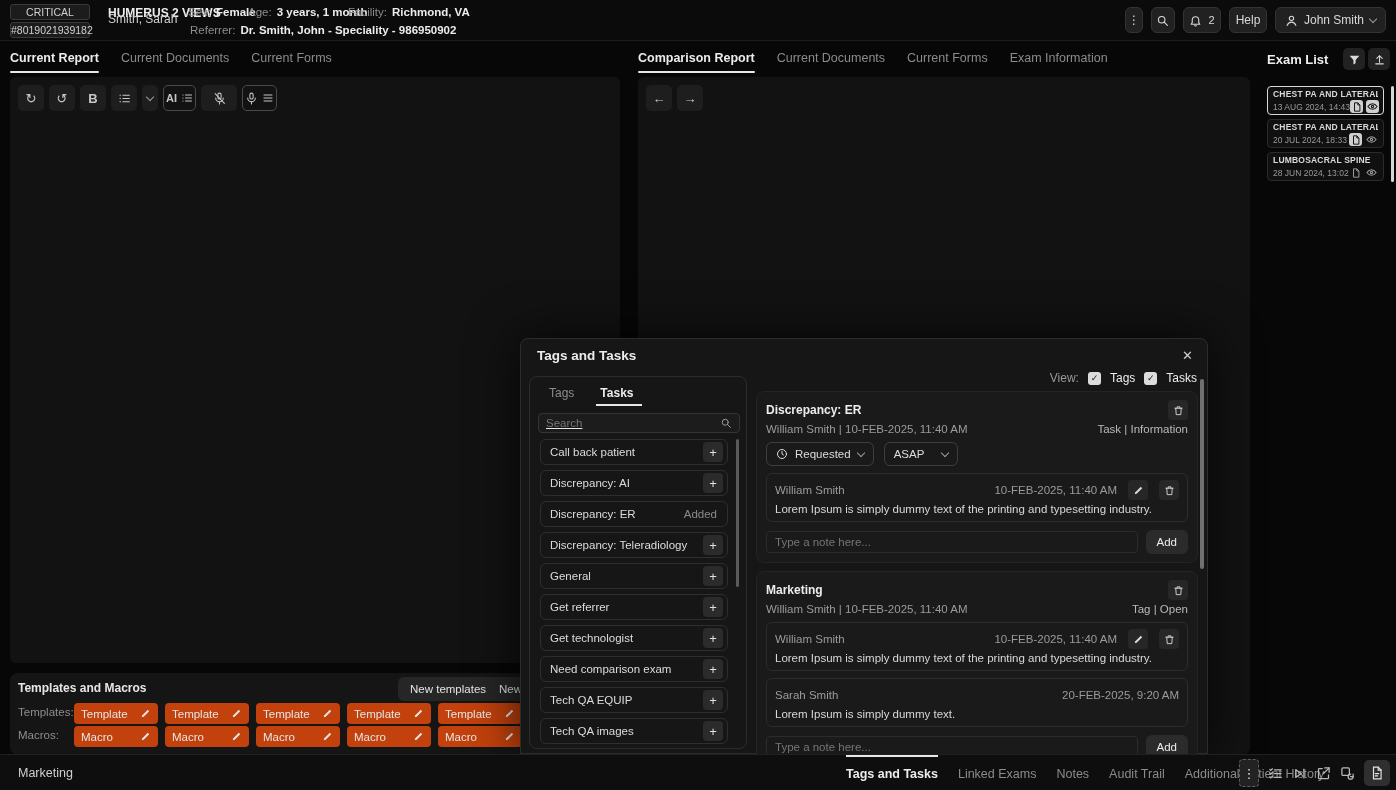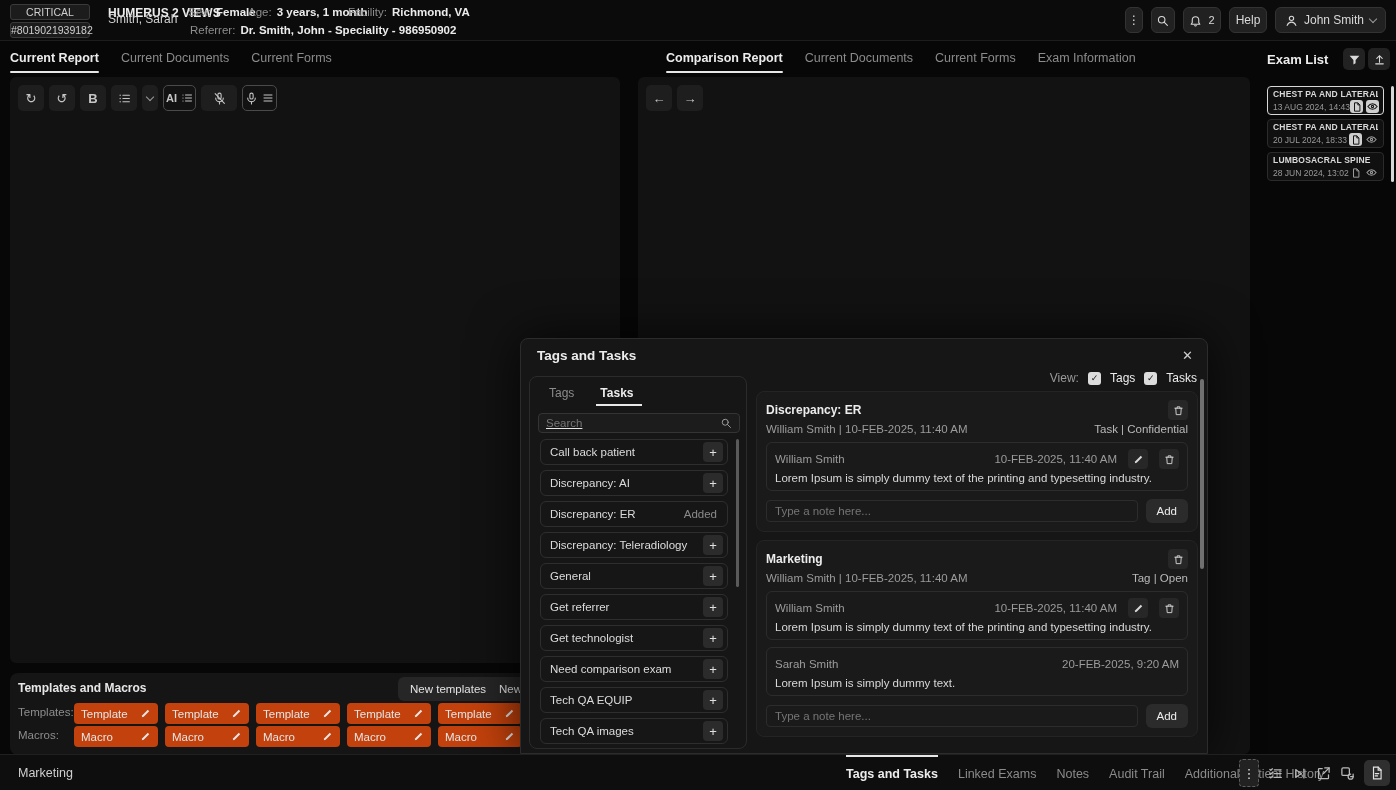--- a/index.html
+++ b/index.html
@@ -255,21 +255,21 @@
           </span>
         <span>
             <svg width="12" height="12" viewBox="0 0 24 24" fill="none" stroke="currentColor" stroke-width="2" stroke-linecap="round">
               <path d="M4 6h16M4 12h16M4 18h16"></path>
             </svg>
           </span>
       </div>
     </div>
   </div>
 
-  <div class="abs ptabs" style="left:666px;top:51px">
+  <div class="abs ptabs" style="left:638px;top:51px">
     <div class="ptab active">Comparison Report</div>
     <div class="ptab">Current Documents</div>
     <div class="ptab">Current Forms</div>
     <div class="ptab">Exam Information</div>
   </div>
   <div class="abs panel" style="left:638px;top:77px;width:612px;height:677px">
     <div class="abs toolbar">
       <div class="tbtn">
           <span>←</span>
         </div>
@@ -510,21 +510,37 @@
           <span class="sqbtn">
               <svg width="11" height="11" viewBox="0 0 24 24" fill="none" stroke="currentColor" stroke-width="2" stroke-linecap="round">
                 <path d="M4 7h16"></path>
                 <path d="M9 7V4h6v3"></path>
                 <path d="M6 7l1 14h10l1-14"></path>
               </svg>
             </span>
         </div>
         <div class="c-meta">
           <span class="who">William Smith | 10-FEB-2025, 11:40 AM</span>
-          <span class="badge">Task | Confidential</span>
+          <span class="badge">Task | Information</span>
+        </div>
+        <div class="dd-row">
+          <div class="dd">
+            <span>
+                <svg width="12" height="12" viewBox="0 0 24 24" fill="none" stroke="currentColor" stroke-width="2" stroke-linecap="round">
+                  <circle cx="12" cy="12" r="9"></circle>
+                  <path d="M12 7v5l3 2"></path>
+                </svg>
+              </span>
+            <span>Requested</span>
+            <span class="chev"></span>
+          </div>
+          <div class="dd" style="width:74px;justify-content:space-between">
+            <span>ASAP</span>
+            <span class="chev"></span>
+          </div>
         </div>
         <div class="note">
           <div class="n-top">
             <span class="n-author">William Smith</span>
             <span class="n-right">
               <span class="n-date">10-FEB-2025, 11:40 AM</span>
               <span class="sqbtn">
                   <svg width="11" height="11" viewBox="0 0 24 24" fill="currentColor">
                     <path d="M4 20l1-4L17 4l3 3L8 19z"></path>
                   </svg>

